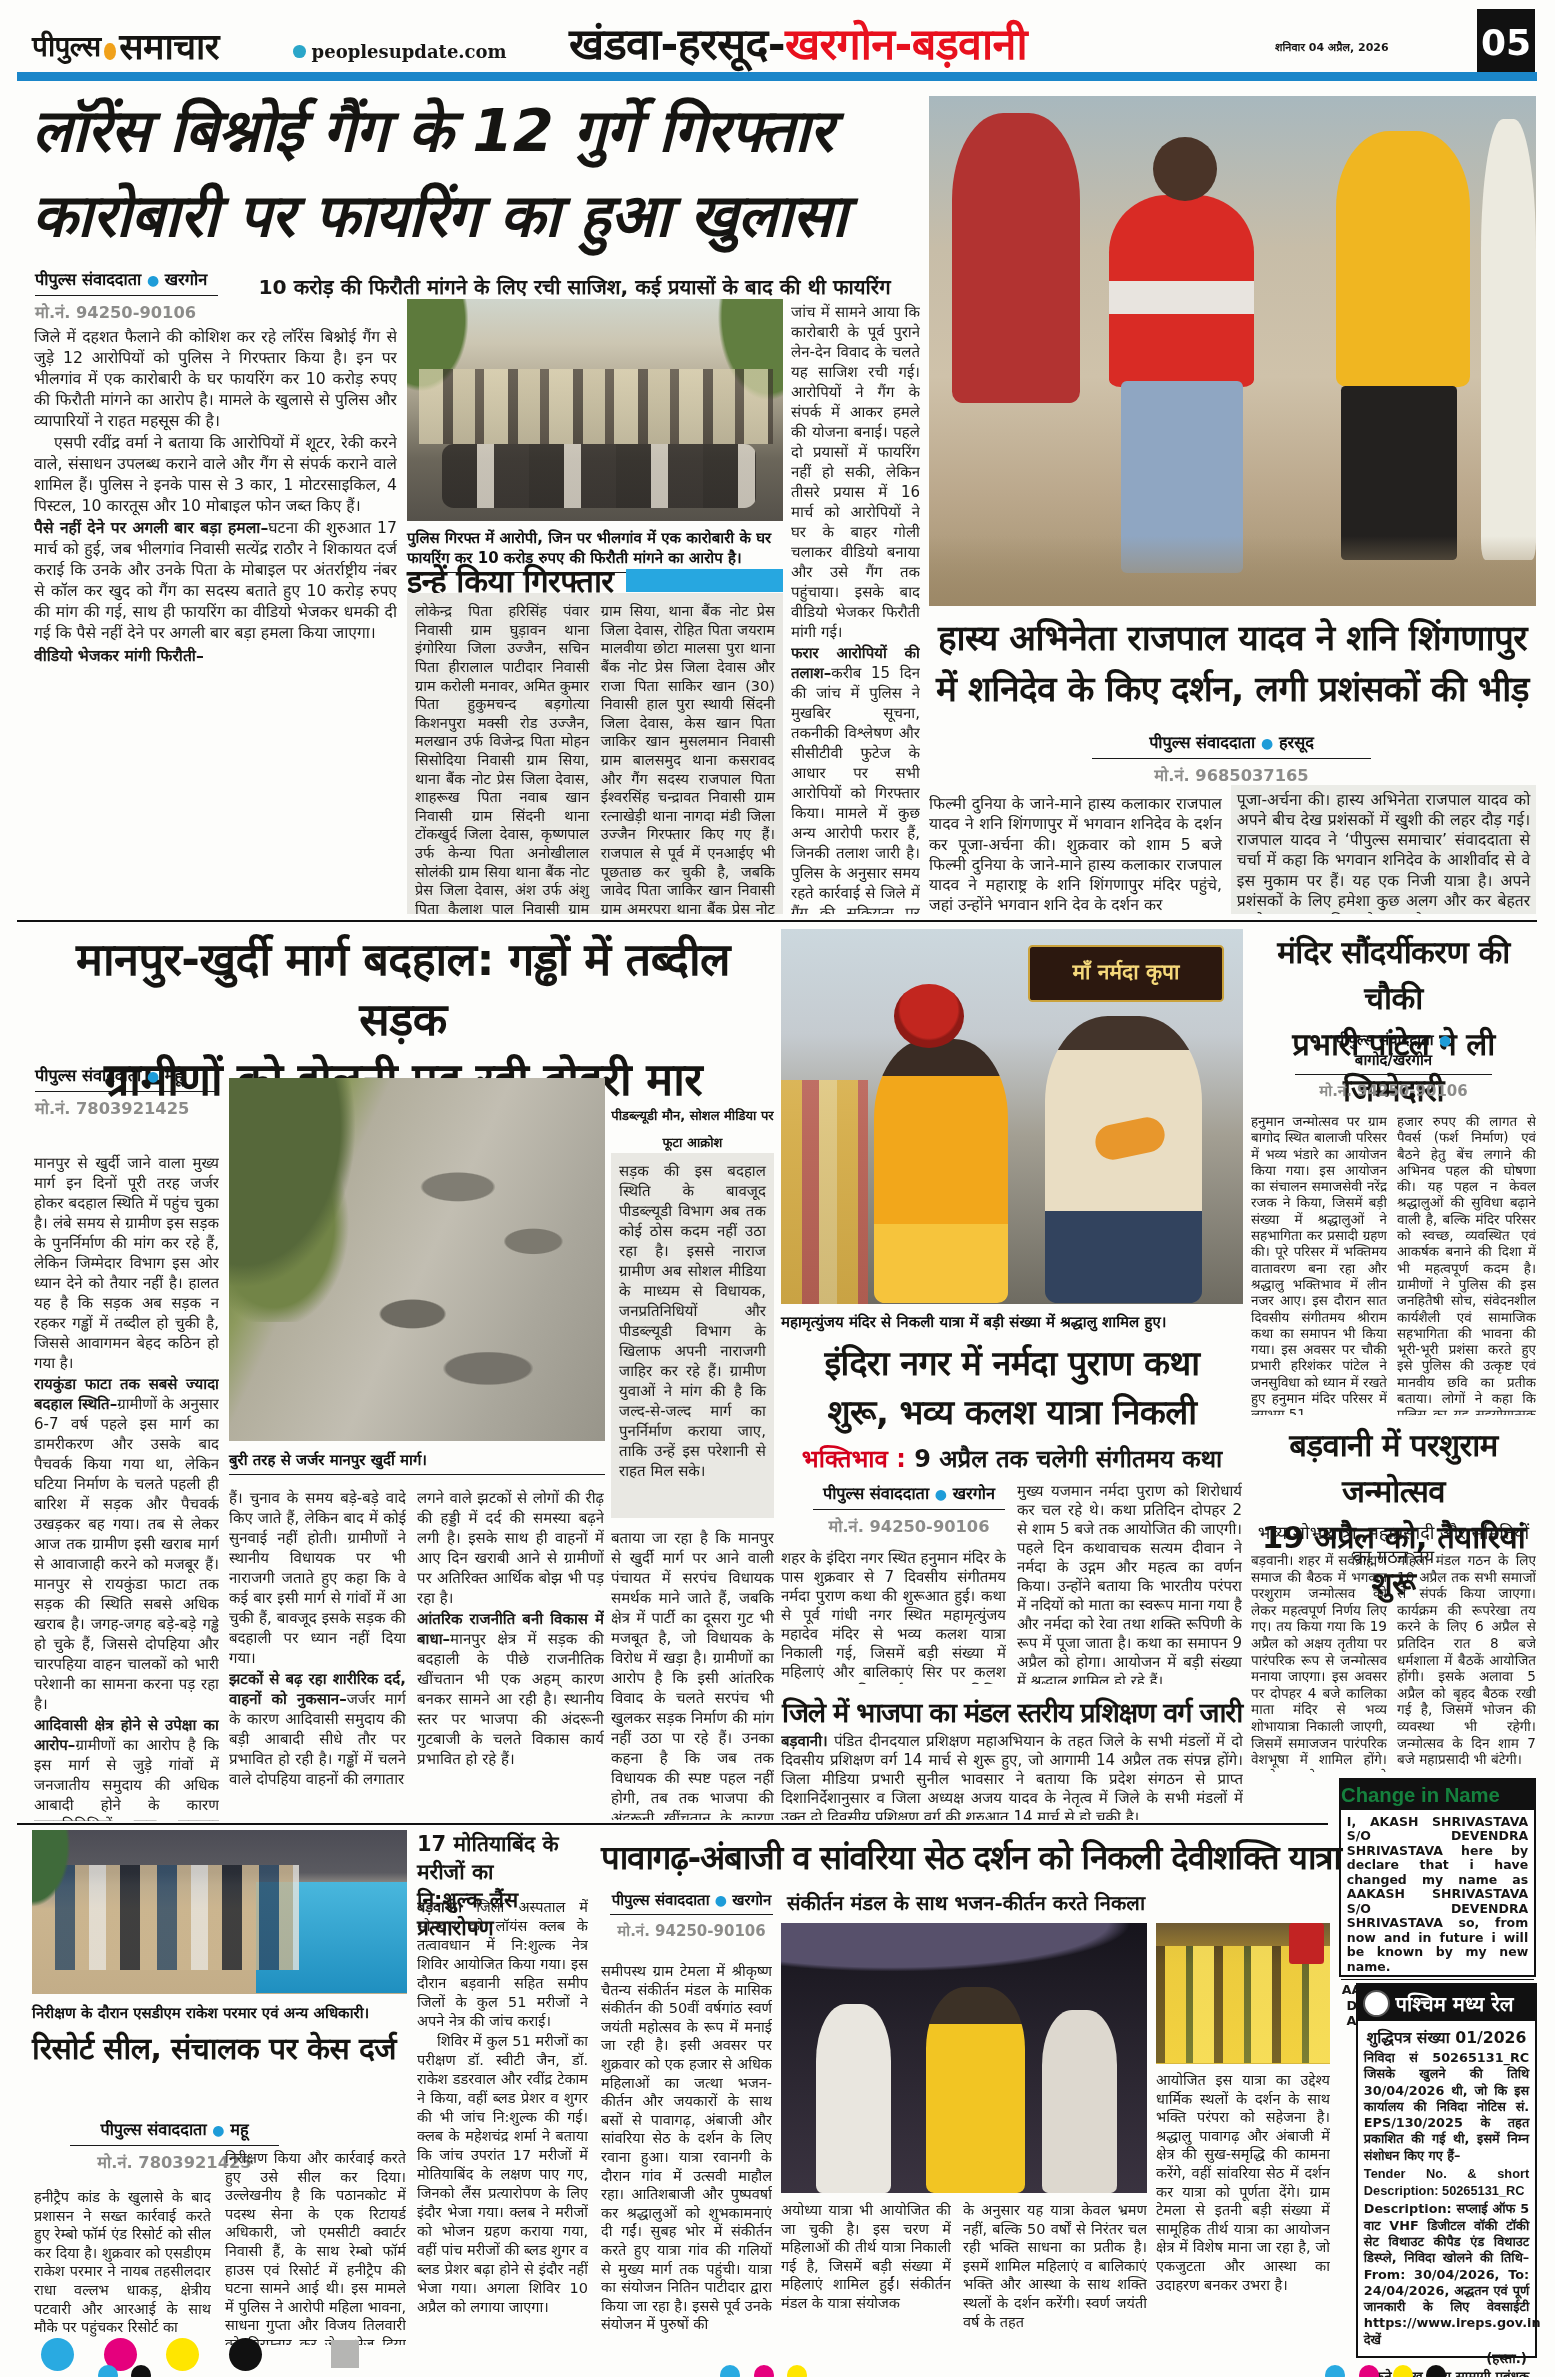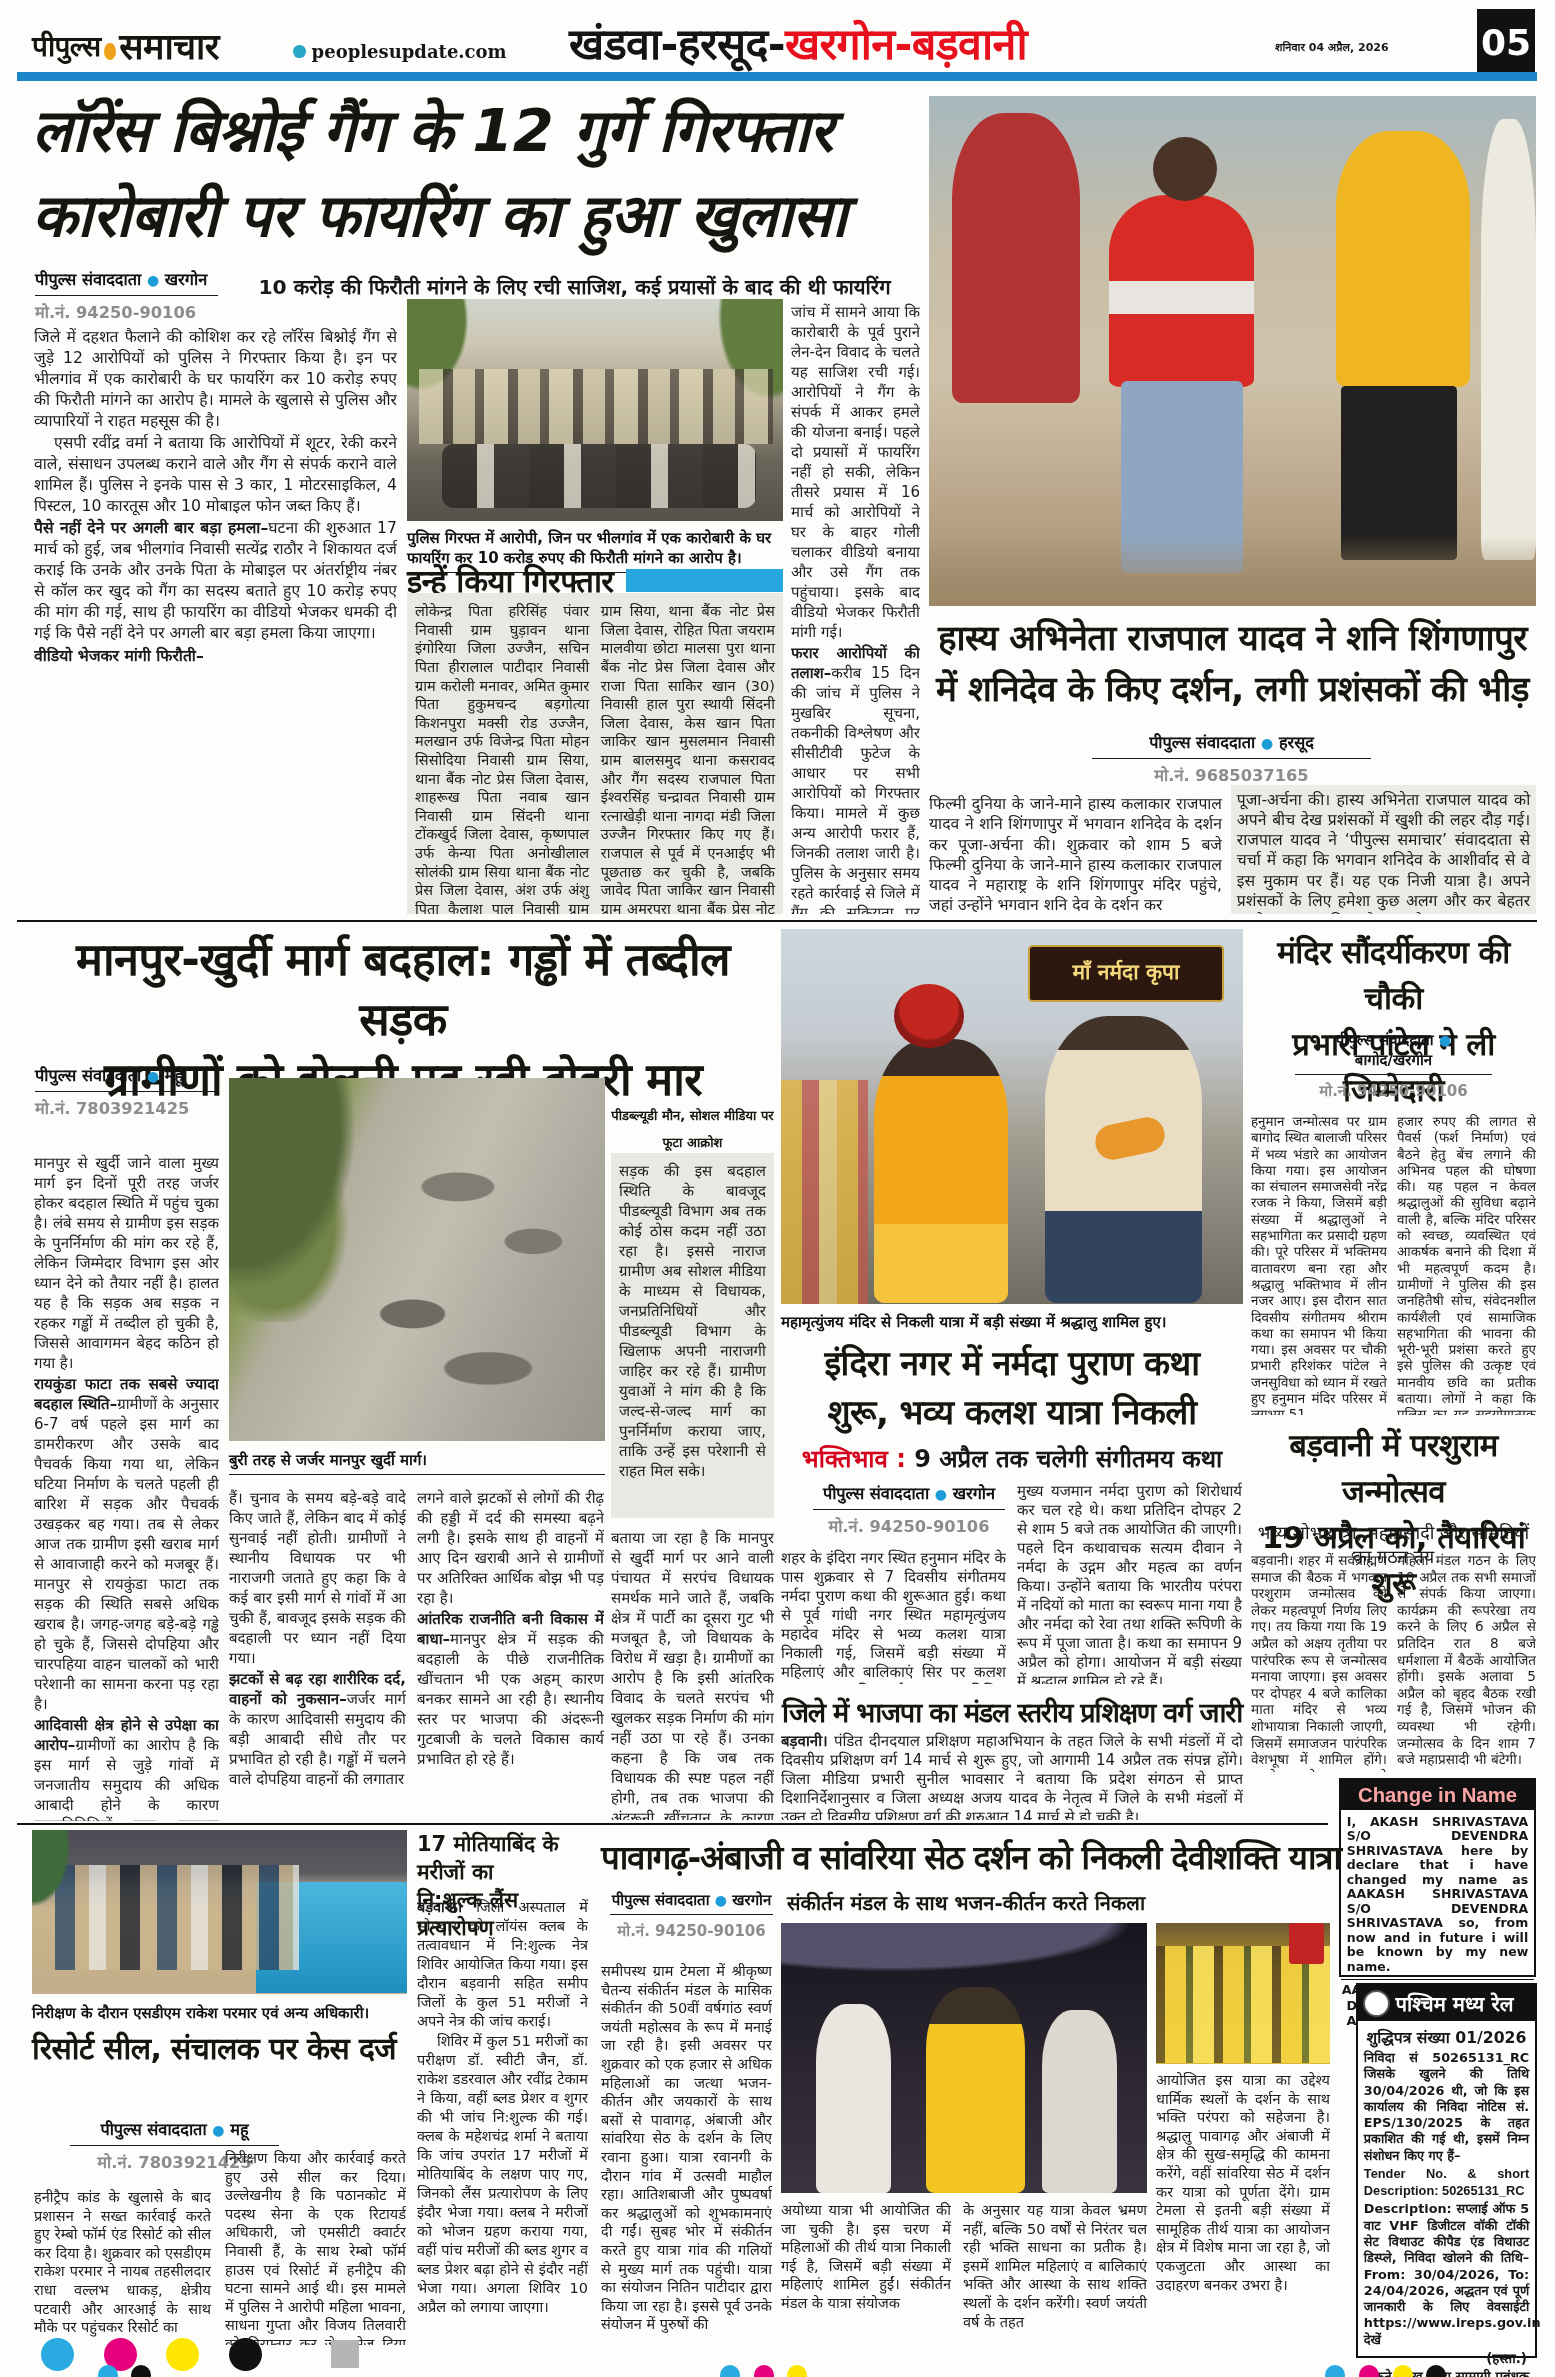--- a/index.html
+++ b/index.html
@@ -189,21 +189,21 @@
 
   <div class="abs hl center" style="left:1251px;top:1422px;width:285px;font-size:31px;line-height:46px;">
     <div>बड़वानी में परशुराम जन्मोत्सव</div>
     <div>19 अप्रैल को, तैयारियां शुरू</div>
   </div>
   <div class="abs center" style="left:1251px;top:1520px;width:285px;font-size:18px;font-weight:400;">भव्य शोभायात्रा, महाप्रसादी और समितियों का गठन तय</div>
   <div class="abs clip body-txt just" style="left:1251px;top:1552px;width:136px;height:220px;font-size:13.6px;line-height:16.6px;">बड़वानी। शहर में सर्वब्राह्मण समाज की बैठक में भगवान परशुराम जन्मोत्सव को लेकर महत्वपूर्ण निर्णय लिए गए। तय किया गया कि 19 अप्रैल को अक्षय तृतीया पर पारंपरिक रूप से जन्मोत्सव मनाया जाएगा। इस अवसर पर दोपहर 4 बजे कालिका माता मंदिर से भव्य शोभायात्रा निकाली जाएगी, जिसमें समाजजन पारंपरिक वेशभूषा में शामिल होंगे। आयोजन को सफल बनाने के लिए विभिन्न समितियों का गठन कर जिम्मेदारियां तय की जाएंगी।</div>
   <div class="abs clip body-txt just" style="left:1397px;top:1552px;width:139px;height:220px;font-size:13.6px;line-height:16.6px;">महिला मंडल गठन के लिए 10 अप्रैल तक सभी समाजों से संपर्क किया जाएगा। कार्यक्रम की रूपरेखा तय करने के लिए 6 अप्रैल से प्रतिदिन रात 8 बजे धर्मशाला में बैठकें आयोजित होंगी। इसके अलावा 5 अप्रैल को बृहद बैठक रखी गई है, जिसमें भोजन की व्यवस्था भी रहेगी। जन्मोत्सव के दिन शाम 7 बजे महाप्रसादी भी बंटेगी।</div>
 
   <div class="abs" style="left:1339px;top:1778px;width:197px;height:199px;border:2.3px solid #111;background:#fff;box-sizing:border-box;">
-    <div style="background:#111;color:#fca5a5;text-align:center;font-size:20.3px;font-weight:800;padding:3.5px 0;font-family:'Liberation Sans','DejaVu Sans',sans-serif;">Change in Name</div>
+    <div style="background:#111;color:#15803d;font-size:20.3px;font-weight:800;padding:3.5px 0;font-family:'Liberation Sans','DejaVu Sans',sans-serif;">Change in Name</div>
     <div class="just" style="padding:4.6px 5.8px;font-size:12.5px;line-height:14.5px;font-weight:600;border-bottom:1.2px solid #111;">I, AKASH SHRIVASTAVA S/O DEVENDRA SHRIVASTAVA here by declare that i have changed my name as AAKASH SHRIVASTAVA S/O DEVENDRA SHRIVASTAVA so, from now and in future i will be known by my new name.</div>
     <div class="center" style="font-size:12.8px;font-weight:800;line-height:15.7px;padding-top:2.3px;">
       <div>AAKASH SHRIVASTAVA S/O</div>
       <div>DEVENDRA SHRIVASTAVA</div>
       <div>ADDRESS : GRAM PIPLOD</div>
       <div>KHAS PANDHANA,</div>
       <div>KHANDWA 450661</div>
       <div>MADHYA PRADESH</div>
     </div>
   </div>

